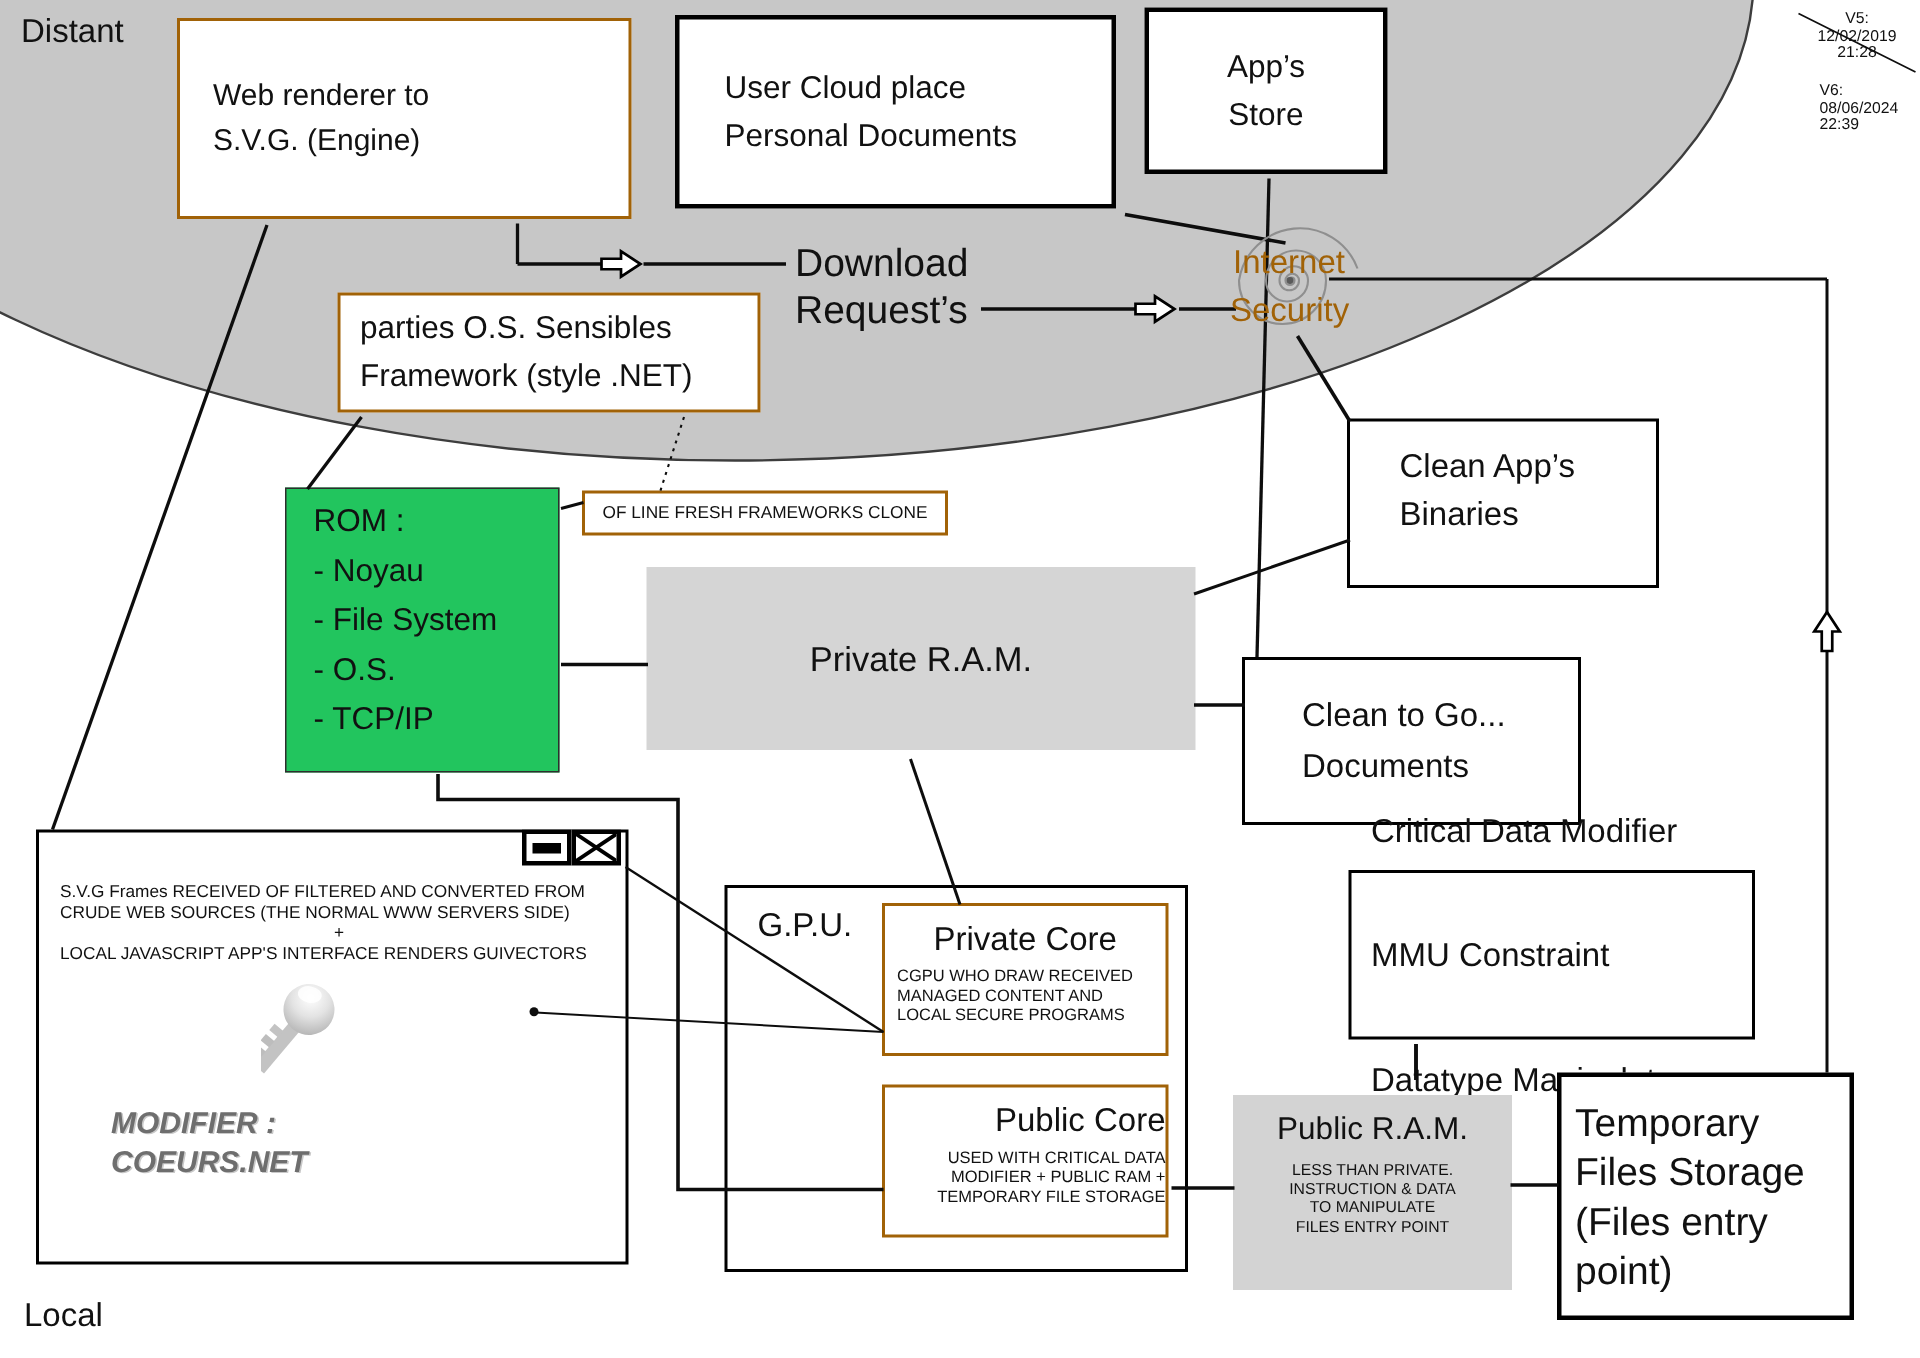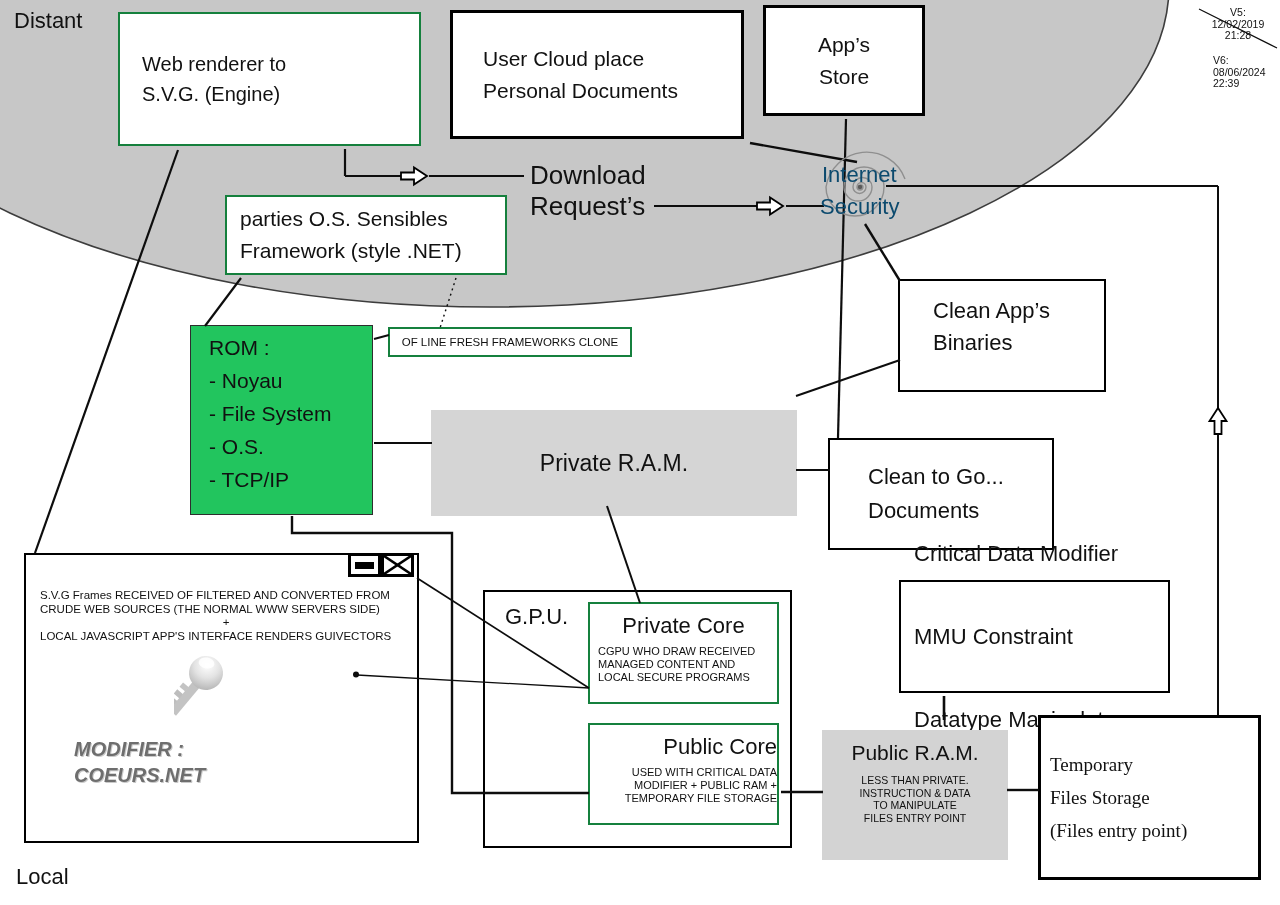--- a/index.html
+++ b/index.html
@@ -2,51 +2,51 @@
 <html><head>
 <meta charset="utf-8">
 <style>
   html,body{margin:0;padding:0;background:#fff;}
   #stage{position:relative;width:1280px;height:905px;overflow:hidden;
          font-family:"Liberation Sans",sans-serif;color:#111;}
   svg.layer{position:absolute;left:0;top:0;pointer-events:none;}
   #bg{z-index:0;}
   #wires{z-index:2;}
   .box{position:absolute;background:#fff;box-sizing:border-box;z-index:1;}
-  .bdr2{border:2px solid #15803d;}
+  .bdr2{border:2px solid #a16207;}
   .bdr25{border:2.5px solid #000;}
   .bdr3{border:3px solid #000;}
   .vcenter{display:flex;flex-direction:column;justify-content:center;}
   .lbl{position:absolute;z-index:3;white-space:nowrap;}
   .big{font-size:21px;line-height:32px;}
-  .muted{color:#0c4a6e;}
+  .muted{color:#a16207;}
   .smallcaps{font-size:11.5px;line-height:13.5px;}
   
   #b-web{left:118px;top:12px;width:303px;height:134px;padding-left:22px;font-size:20px;line-height:30px;}
   #b-cloud{left:450px;top:10px;width:294px;height:129px;padding-left:30px;}
   #b-store{left:763px;top:5px;width:162px;height:111px;text-align:center;}
   #b-parties{left:225px;top:195px;width:282px;height:80px;padding-left:13px;}
   #b-clone{left:388px;top:327px;width:244px;height:30px;display:flex;align-items:center;justify-content:center;font-size:11.5px;}
   #b-rom{left:190px;top:325px;width:183px;height:190px;border:1.5px solid #2e2e2e;background:#22c55e;
          padding:5px 0 0 18px;font-size:21px;line-height:33px;}
-  #b-pram{left:431px;top:378px;width:366px;height:106px;background:#d5d5d5;display:flex;align-items:center;justify-content:center;font-size:23px;margin-top:32px;}
+  #b-pram{left:431px;top:378px;width:366px;height:122px;background:#d5d5d5;display:flex;align-items:center;justify-content:center;font-size:23px;}
   #b-cleanapps{left:898px;top:279px;width:208px;height:113px;padding-top:14px;padding-left:33px;font-size:22px;line-height:32px;}
   #b-cleango{left:828px;top:438px;width:226px;height:112px;padding-left:38px;font-size:22px;line-height:34px;}
   #b-gpu{left:483px;top:590px;width:309px;height:258px;padding-left:17px;}
   #gpu-label{position:absolute;left:20px;top:12px;font-size:22px;}
   #b-privcore{left:588px;top:602px;width:191px;height:102px;text-align:center;}
   #b-privcore .t,#b-pubcore .t{font-size:22px;margin-top:9px;}
   .desc{font-size:11px;line-height:13px;margin-top:6px;}
   #b-privcore .desc{text-align:left;padding-left:8px;}
   #b-pubcore{left:588px;top:723px;width:191px;height:102px;text-align:right;}
   #b-critical{left:899px;top:580px;width:271px;height:113px;padding-left:13px;font-size:22px;line-height:37px;gap:46px;}
   #b-pubram{left:822px;top:718px;width:186px;height:130px;background:#d3d3d3;text-align:center;z-index:1;position:absolute;margin-top:12px;}
   #b-pubram .t{font-size:21px;margin-top:11px;}
   #b-pubram .desc{font-size:10.5px;line-height:12.5px;margin-top:9px;}
-  #b-temp{left:1038px;top:715px;width:223px;height:165px;padding-left:9px;font-size:19px;line-height:33px;font-family:Liberation Serif, serif;}
+  #b-temp{left:1038px;top:715px;width:198px;height:165px;padding-left:9px;font-size:26px;line-height:33px;}
   #b-window{left:24px;top:553px;width:395px;height:290px;}
   .winbtn{position:absolute;top:-2px;height:24px;background:#fff;border:3px solid #000;box-sizing:border-box;z-index:2;}
   #btn-min{right:36px;width:33px;}
   #btn-close{right:3px;width:33px;}
   #btn-min .bar{position:absolute;left:4px;right:4px;top:6px;height:7px;background:#000;}
   #win-text{margin:34px 6px 0 14px;width:372px;}
   #win-text .c{text-align:center;}
   #q-text{position:absolute;left:48px;top:181px;font-size:20px;line-height:26px;font-style:italic;font-weight:bold;
           color:#6e6e6e;text-shadow:1px 1px 0 #c9c9c9;}
   #keysvg{position:absolute;left:148px;top:90px;}

